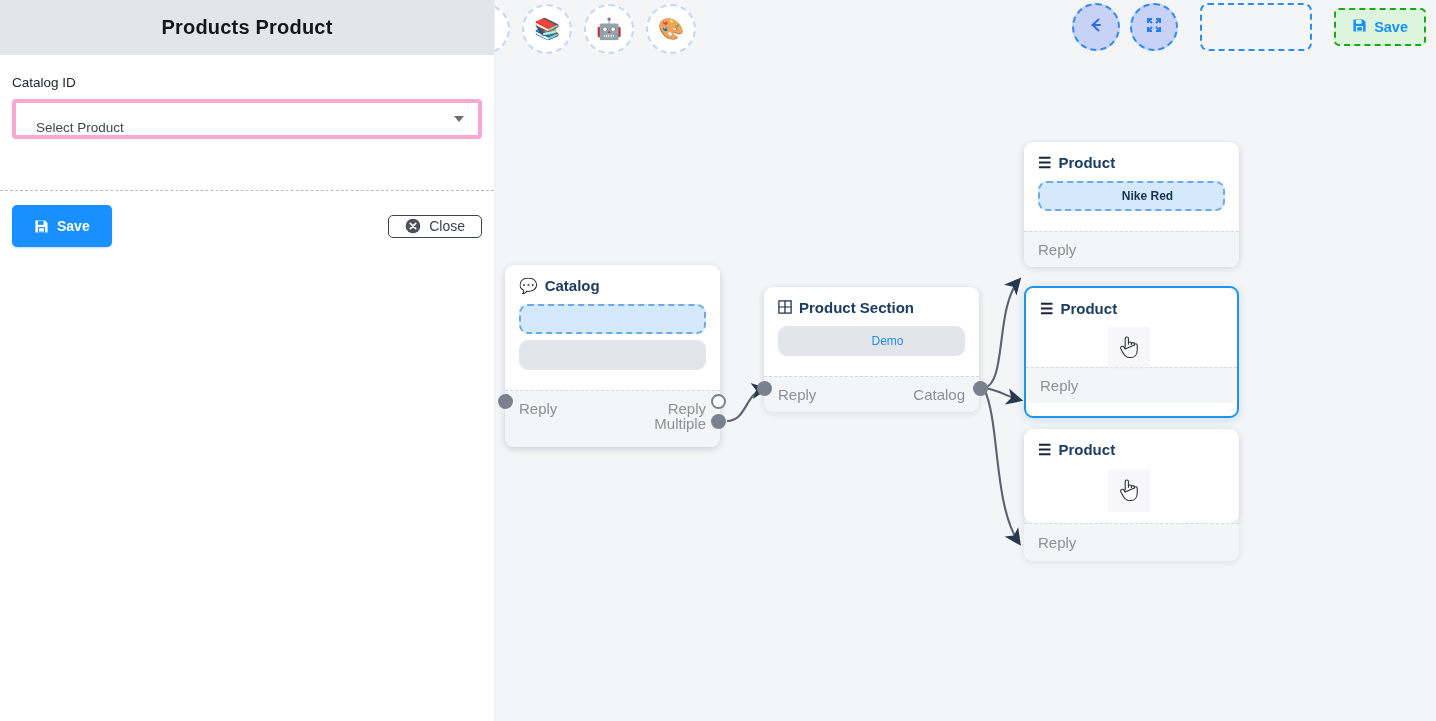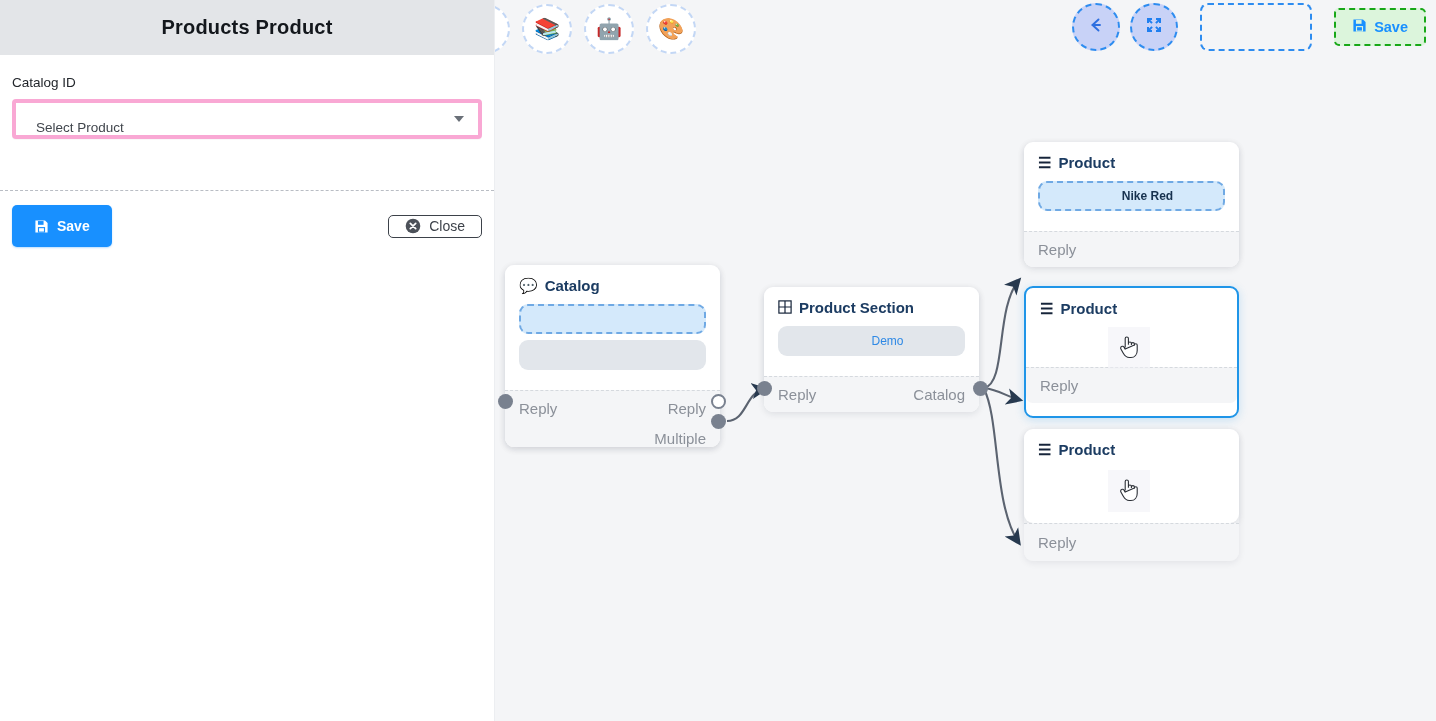--- a/index.html
+++ b/index.html
@@ -172,21 +172,21 @@
     padding: 8px 14px;
     min-height: 36px;
   }
   .node.selected .node-foot { border-bottom-left-radius:7px; border-bottom-right-radius:7px;}
   .port-label {
     font-size: 15px; color: #8b9099;
     position: absolute;
   }
   .port-label.left { left: 14px; top: 9px; }
   .port-label.right { right: 14px; top: 9px; }
-  .port-label.right2 { right: 14px; top: 39px; }
+  .port-label.right2 { right: 14px; top: 24px; }
   .handle {
     position: absolute;
     width: 15px; height: 15px; border-radius: 50%;
     background: #79818f;
     z-index: 8;
   }
   .handle.hollow {
     background: #ffffff; border: 2px solid #79818f;
   }
   .cursor-hand {

